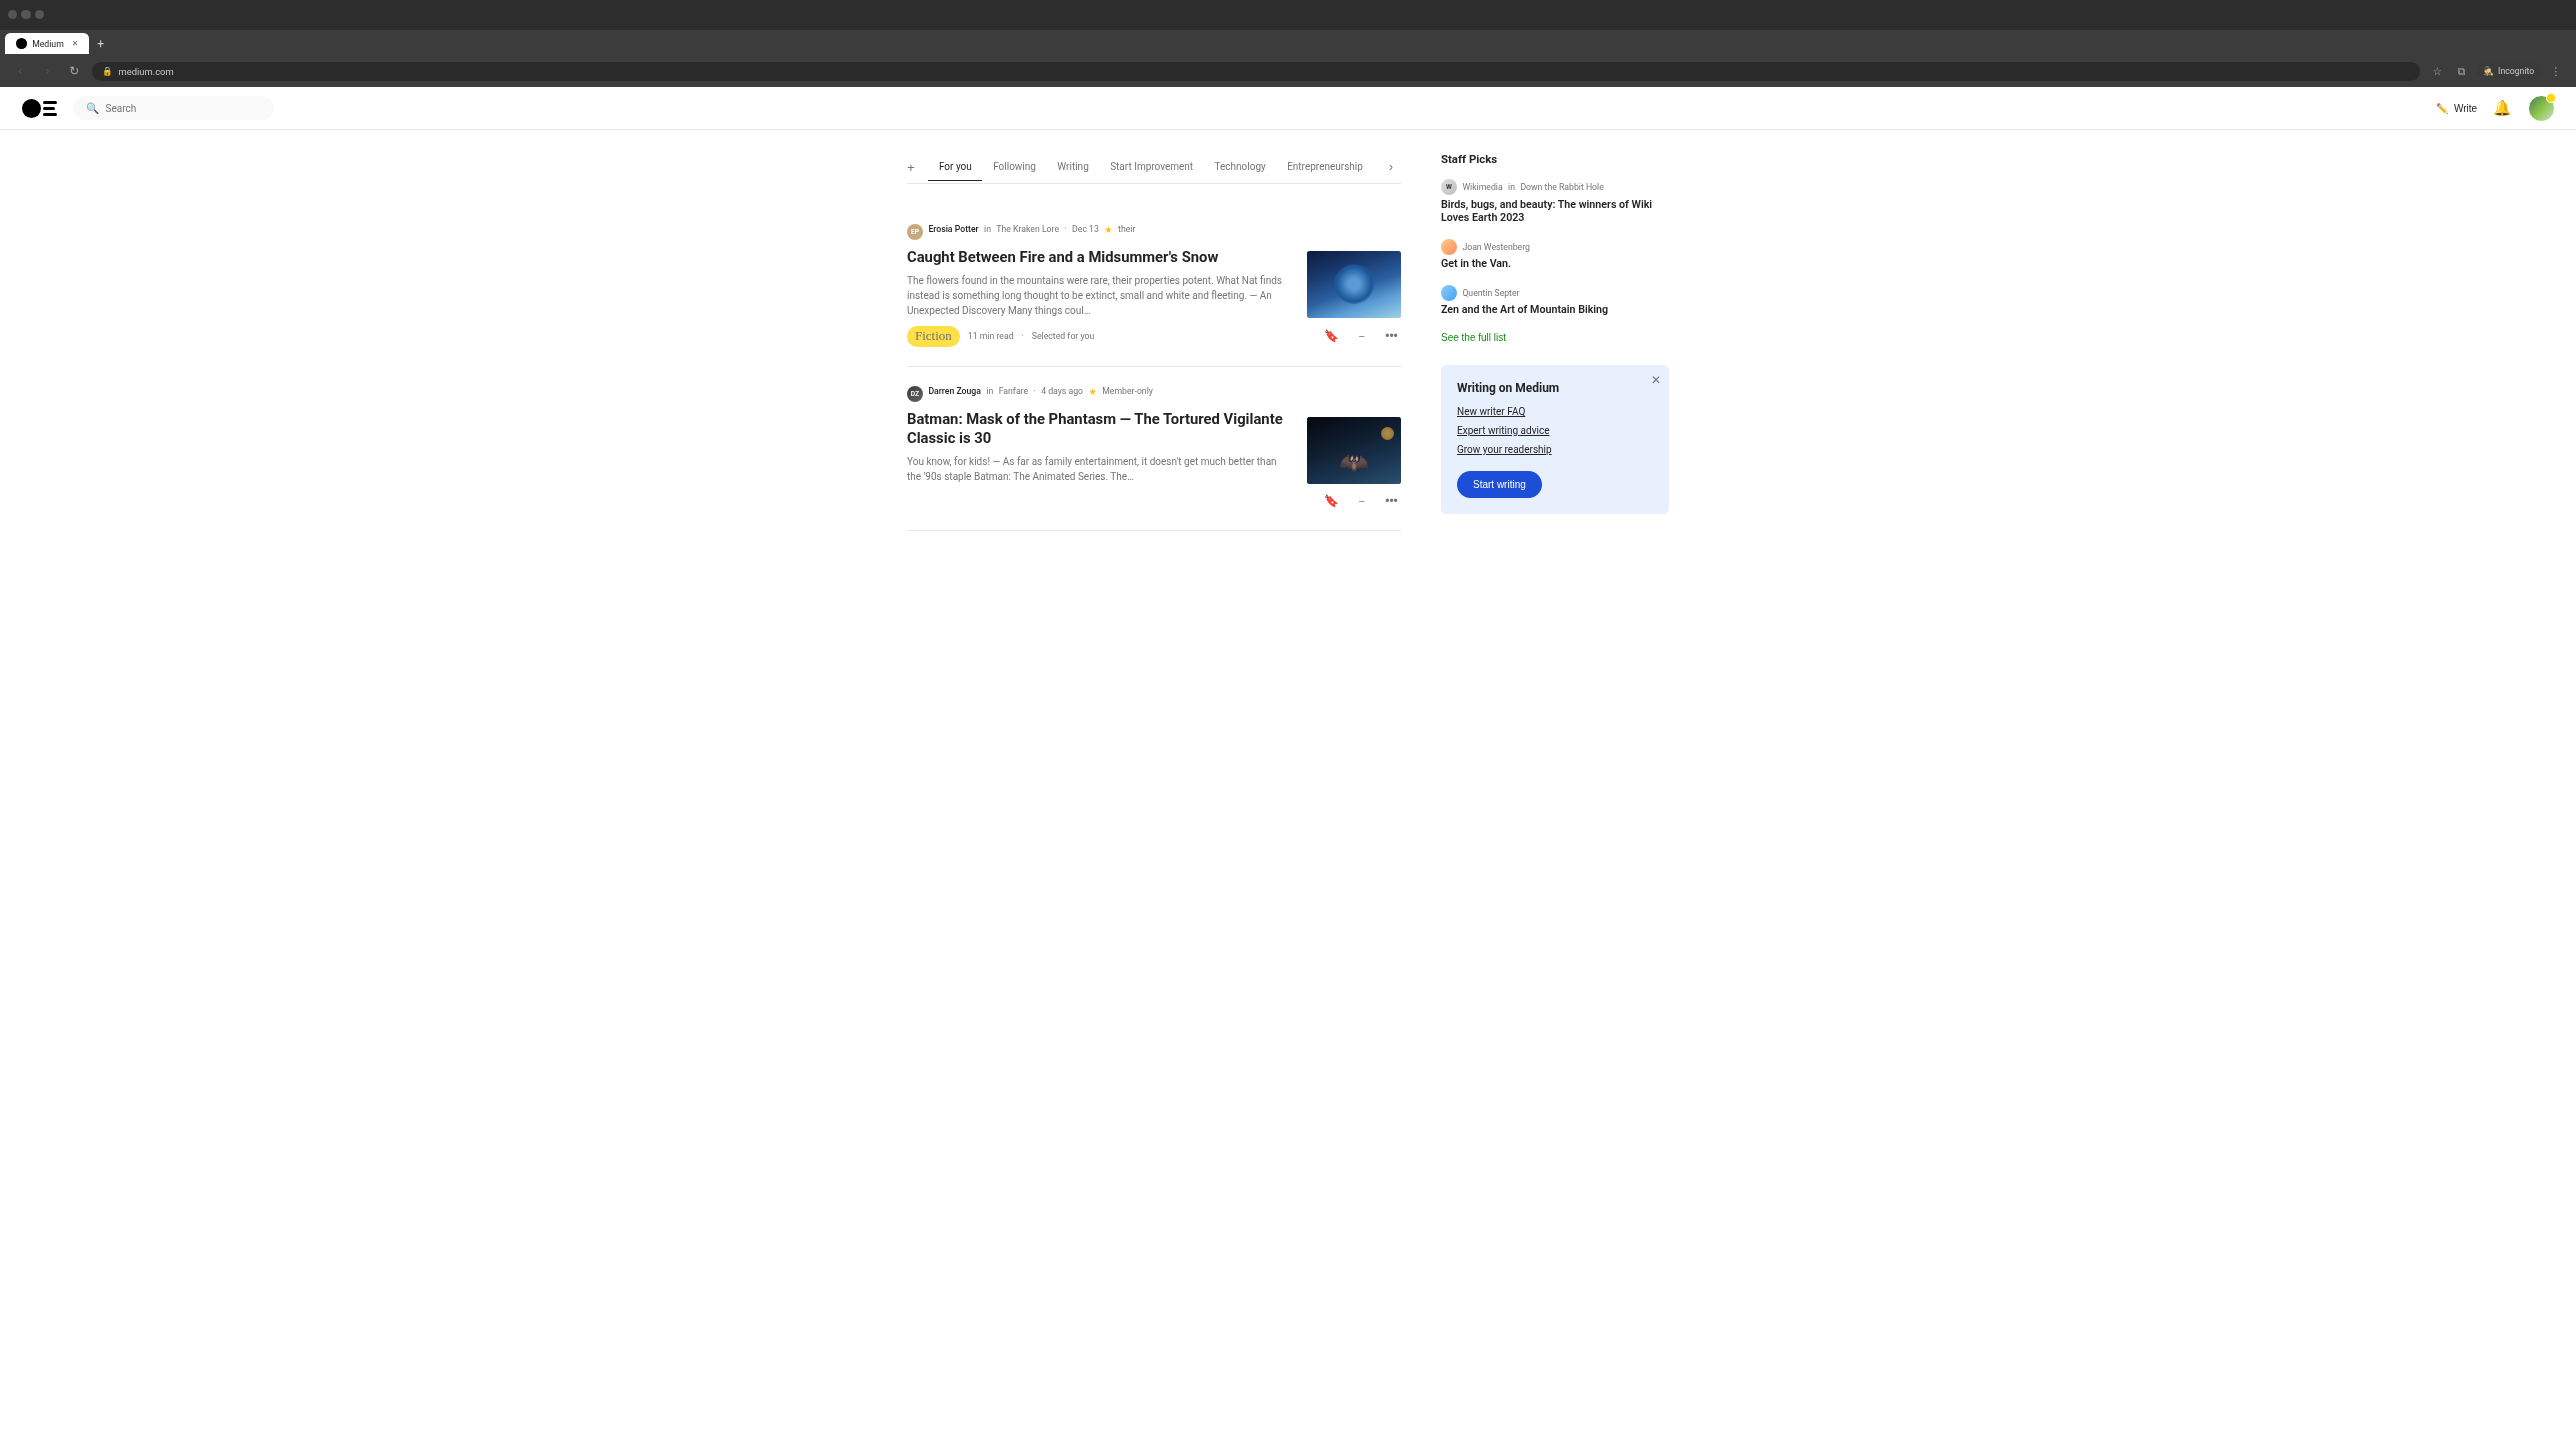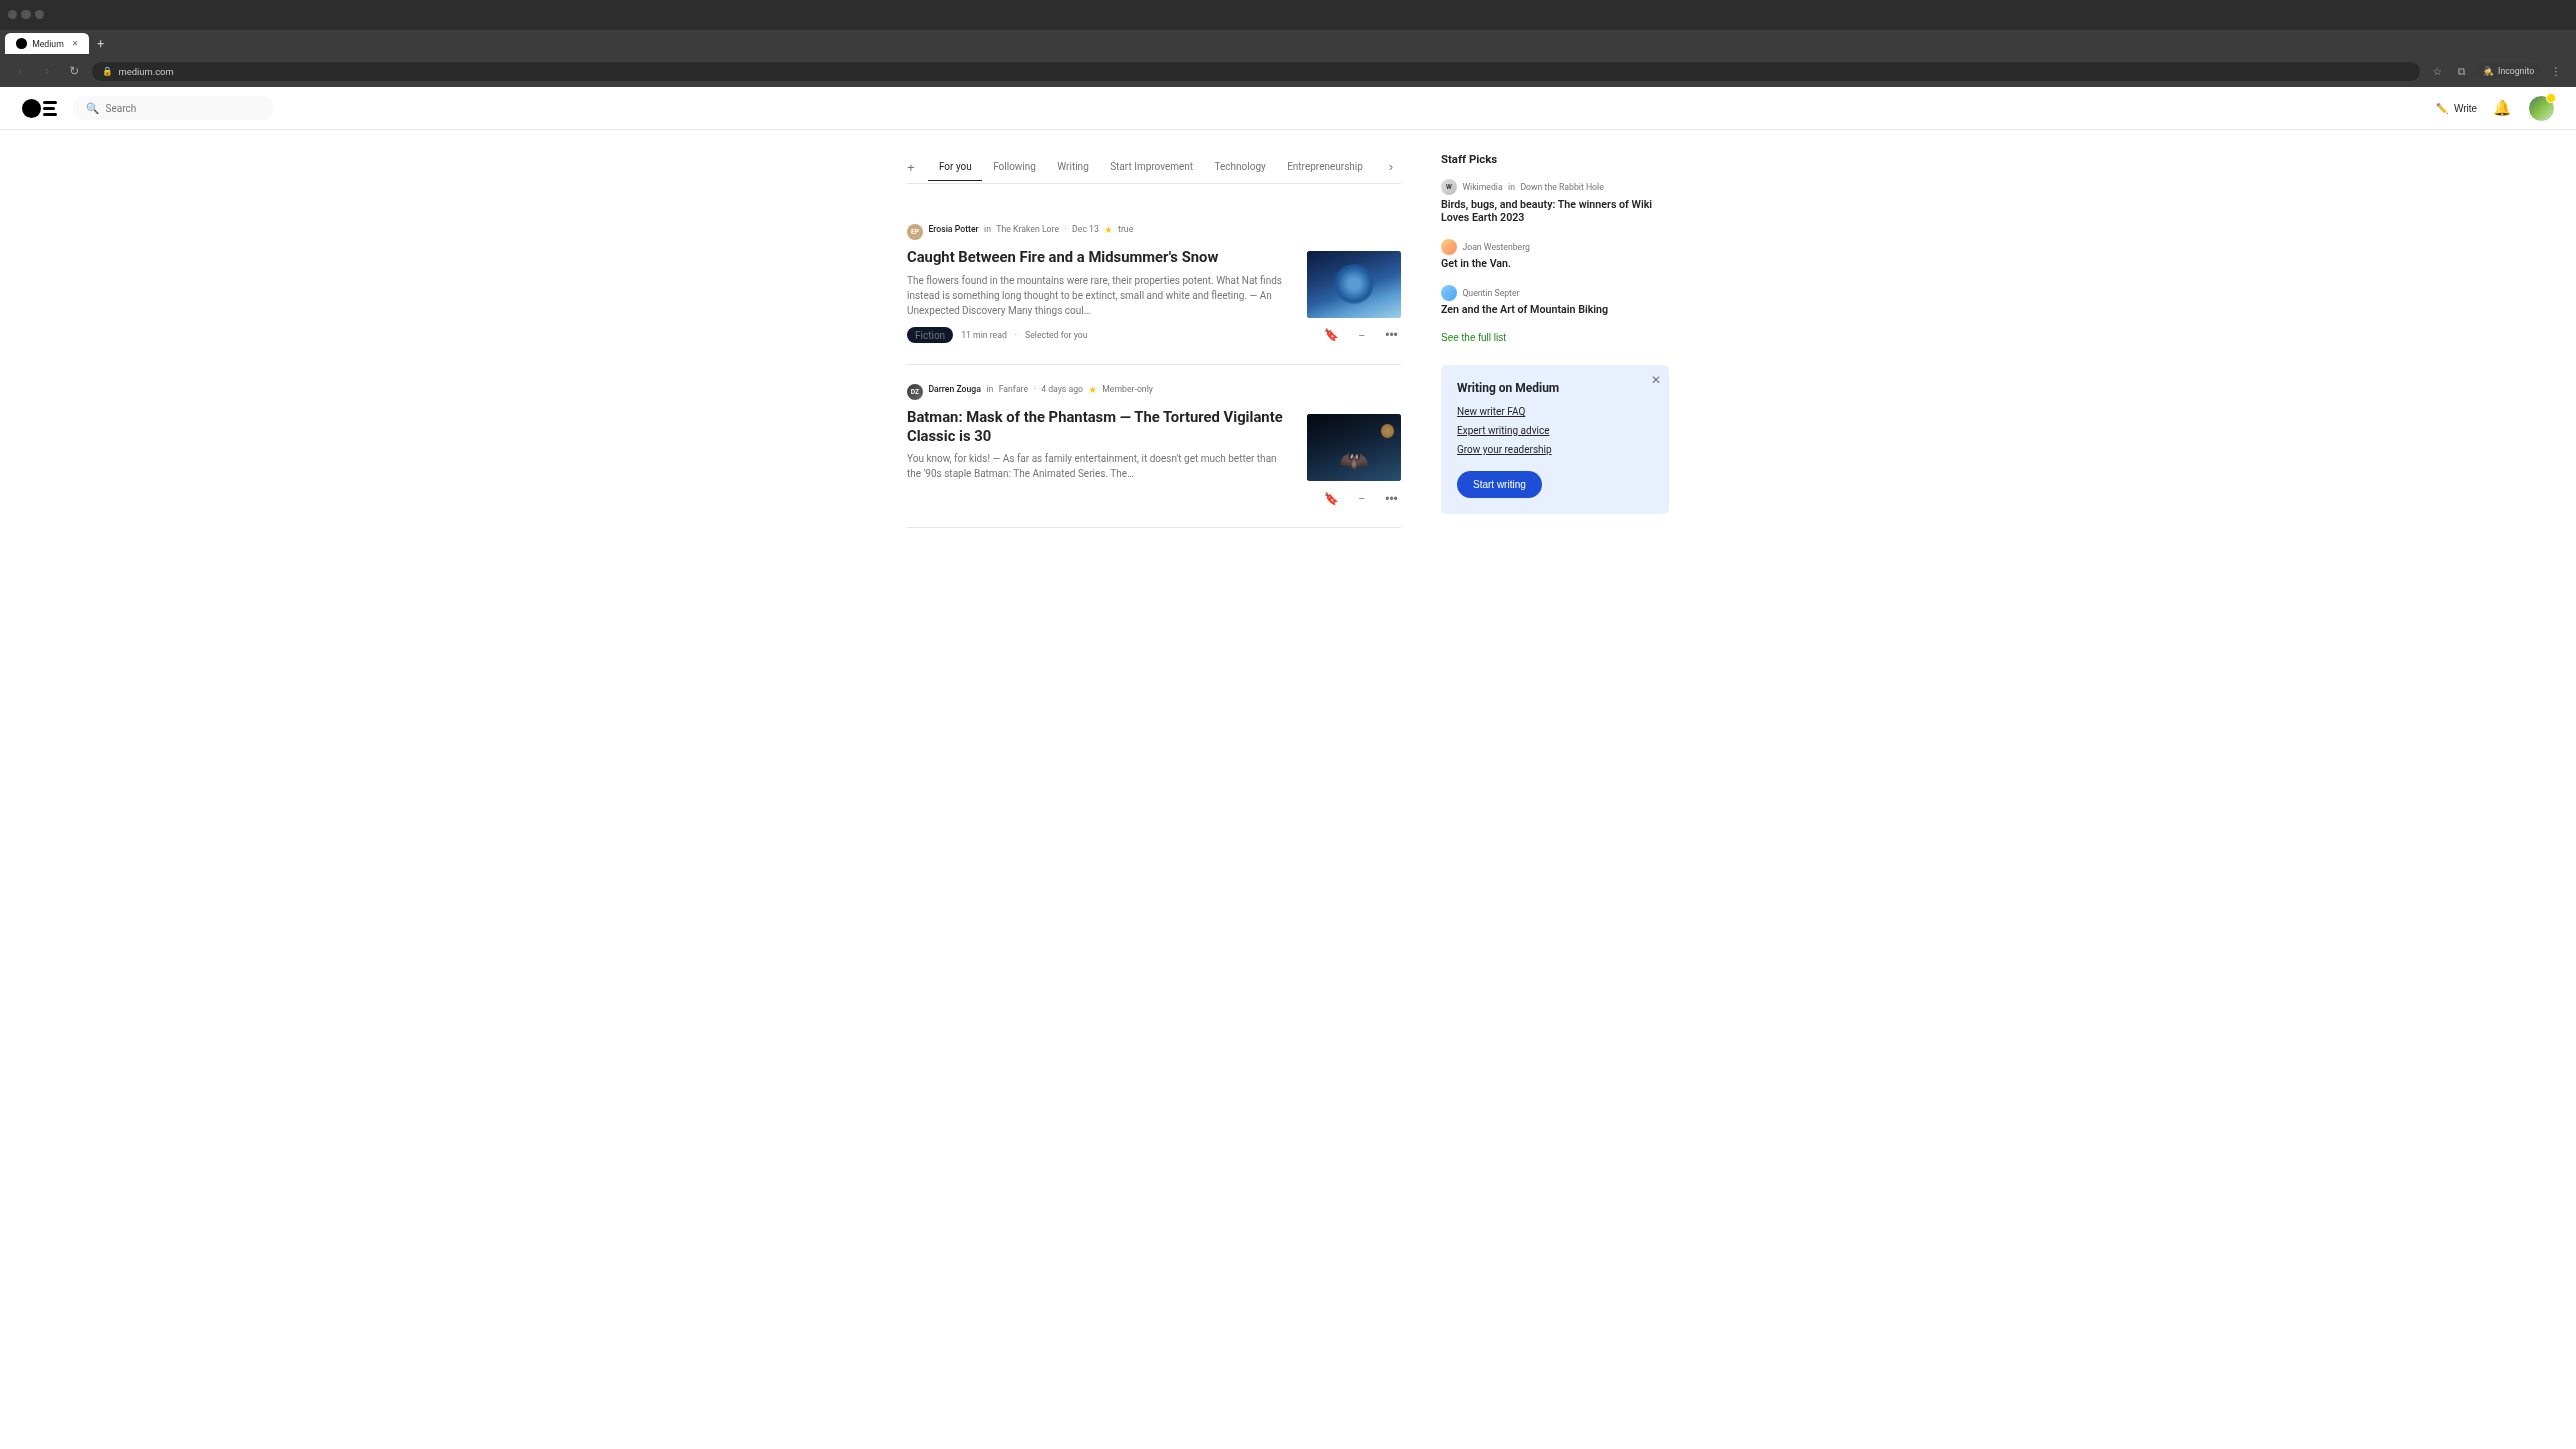--- a/index.html
+++ b/index.html
@@ -363,26 +363,27 @@
       display: flex;
       align-items: center;
       justify-content: center;
     }
     .article-footer {
       display: flex;
       align-items: center;
       gap: 8px;
     }
     .tag-badge {
-      background: #0f172a;
+      background: #fde047;
       color: #757575;
       padding: 2.7px 8px;
       border-radius: 67px;
-      font-size: 10px;
-      cursor: pointer;
+      font-size: 13px;
+      cursor: pointer;
+      font-family: Liberation Serif, serif;
     }
     .read-time {
       font-size: 8.7px;
       color: #757575;
     }
     .dot-sep {
       color: #757575;
       font-size: 8.7px;
     }
     .selected-text {
@@ -610,21 +611,21 @@
       <div class="article-meta">
         <div class="article-author-avatar">
           <span>EP</span>
         </div>
         <span class="article-author-name">Erosia Potter</span>
         <span class="pub-separator">in</span>
         <span class="article-publication">The Kraken Lore</span>
         <span class="dot-sep">·</span>
         <span>Dec 13</span>
         <span class="member-badge">★</span>
-        <span style="color:#757575;font-size:8.7px;">true</span>
+        <span style="color:#757575;font-size:8.7px;">their</span>
       </div>
       <div class="article-content">
         <div class="article-text">
           <div class="article-title">Caught Between Fire and a Midsummer's Snow</div>
           <div class="article-excerpt">The flowers found in the mountains were rare, their properties potent. What Nat finds instead is something long thought to be extinct, small and white and fleeting. — An Unexpected Discovery Many things coul…</div>
         </div>
         <div class="article-thumbnail thumbnail-flower" style="width:94px;height:67px;border-radius:2.7px;flex-shrink:0;">
           <div style="position:absolute;inset:0;background:linear-gradient(160deg,#0d1b3e 0%,#1a3a6e 30%,#2a5fa0 55%,#5b9ed4 75%,#9dd0e8 100%);border-radius:2.7px;"></div>
           <div style="position:absolute;top:50%;left:50%;transform:translate(-50%,-50%);width:37px;height:37px;background:radial-gradient(circle at center, #7ec8e3 0%, #2a7ab5 40%, #1a4a8a 70%, transparent 100%);border-radius:50%;"></div>
           <div style="position:absolute;top:50%;left:50%;transform:translate(-50%,-50%);width:20px;height:20px;background:radial-gradient(circle,#b8e0ff 0%,#5b9bd5 60%,transparent 100%);border-radius:50%;"></div>

